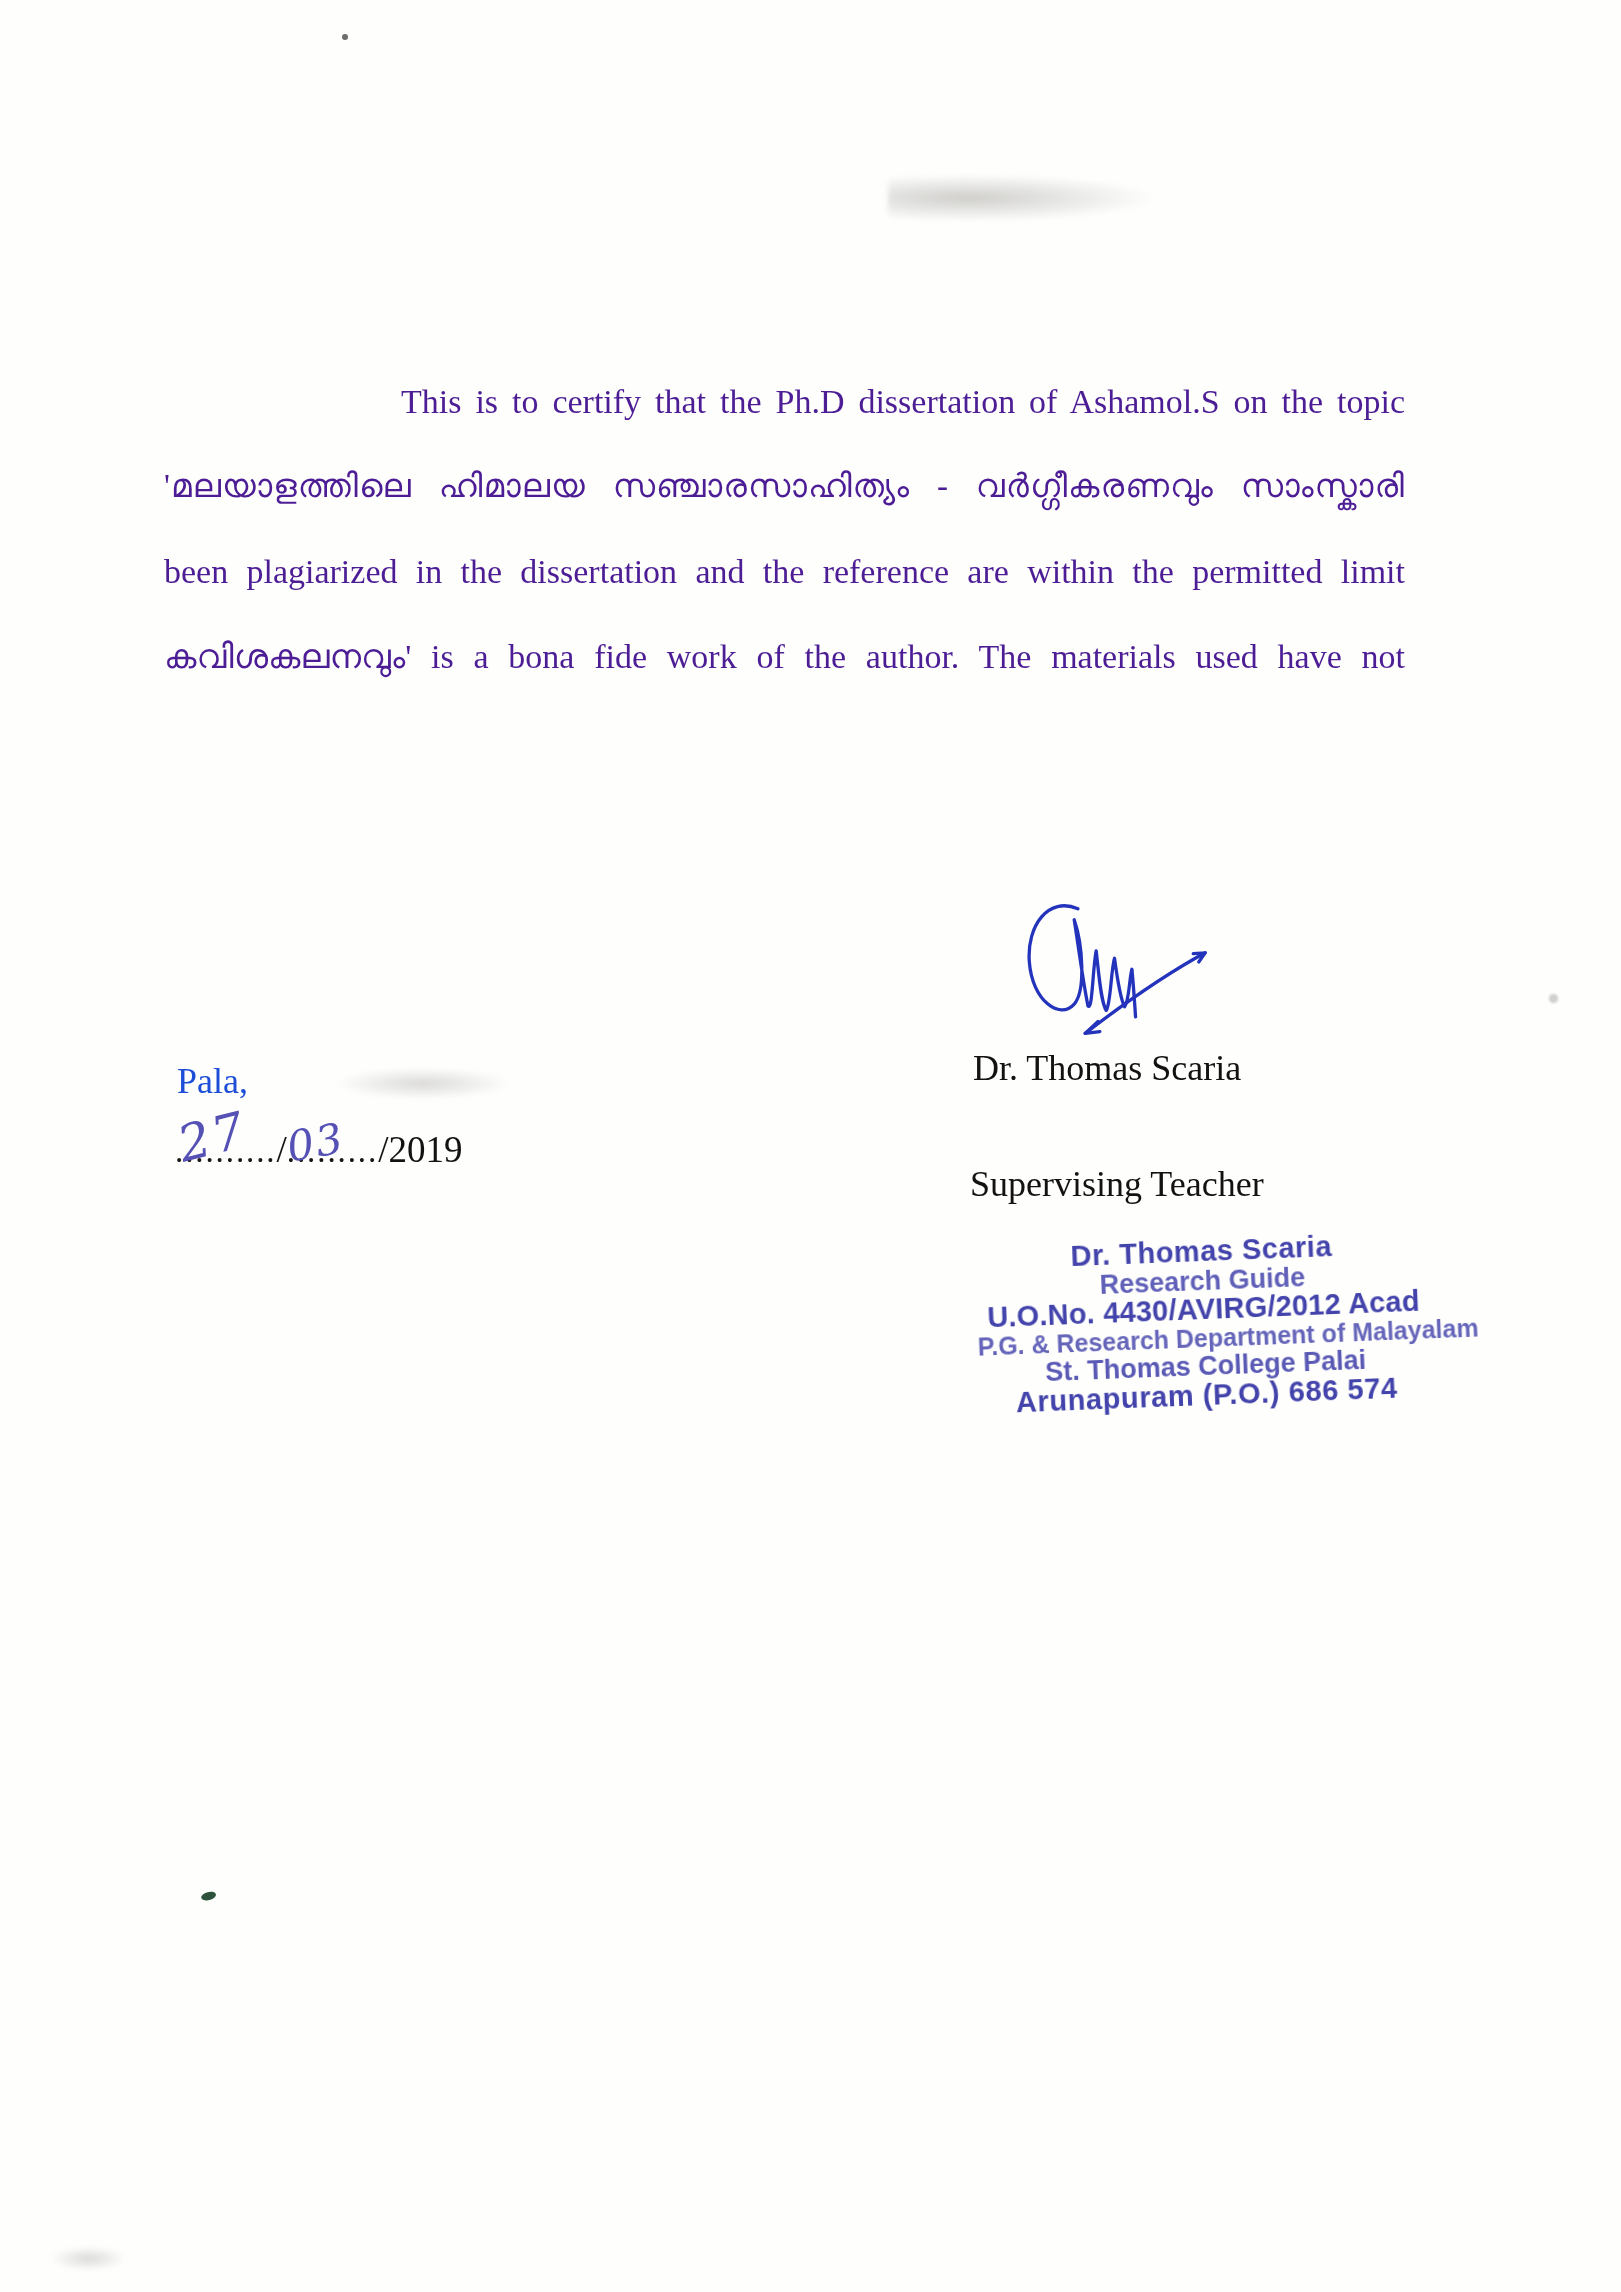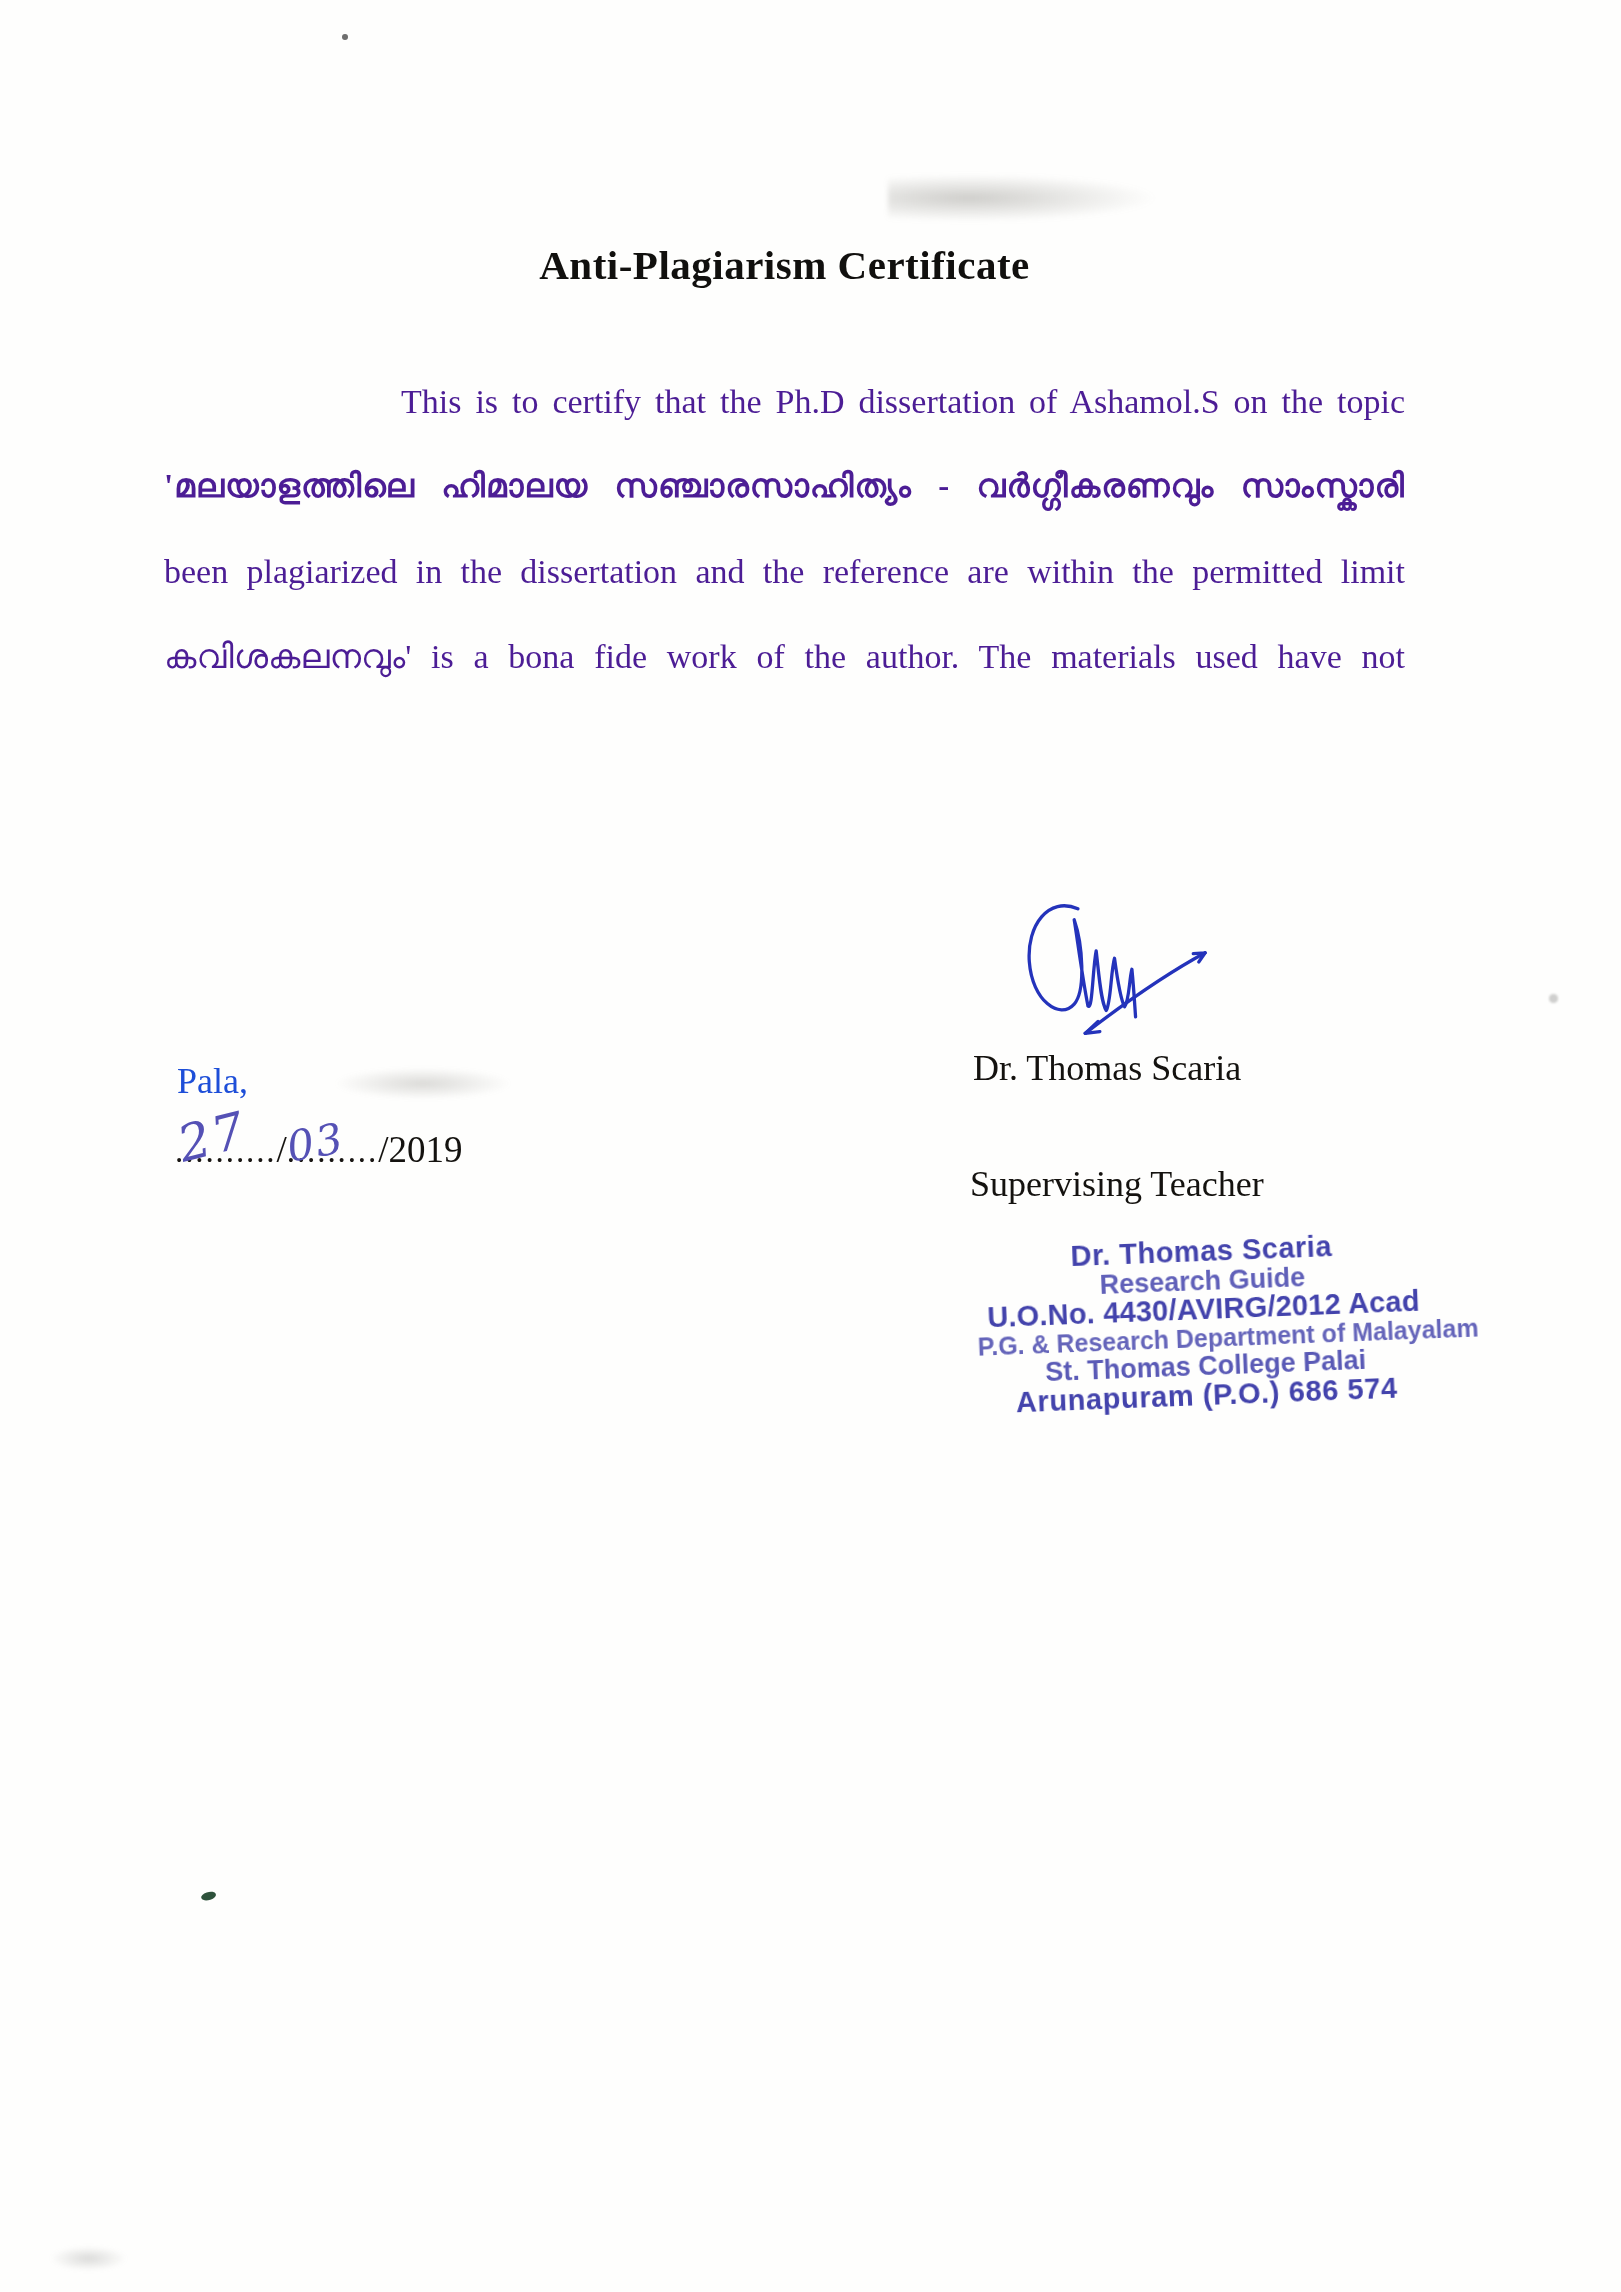--- a/index.html
+++ b/index.html
@@ -24,21 +24,21 @@
   }
   .body-line{
     width:1241px;
     text-align:justify;
     text-align-last:justify;
     white-space:normal;
     color:#4c1d95;
   }
   .body-line.first{text-indent:237px;}
   .body-line.last{text-align:left;text-align-last:left;}
-  .body-line.malayalam{font-weight:700;letter-spacing:1px;font-size:33px;}
+  .body-line.malayalam{font-weight:400;letter-spacing:1px;font-size:33px;}
 
   .place-label{
     position:absolute;left:177px;top:1060px;
     font-size:36px;color:#1d4ed8;
   }
   .date-line{
     position:absolute;left:175px;top:1128px;
     font-size:37px;color:#14120f;white-space:nowrap;
   }
   .date-line .dots{font-size:33px;letter-spacing:1.9px;color:#191613;}
@@ -117,21 +117,20 @@
   }
 </style>
 </head>
 <body>
 
 <div class="page">
 
   <div class="speck-top"></div>
   <div class="ghost-top-right"></div>
 
-  <div class="title">Anti-Plagiarism Certificate</div>
 
   <div class="body-para">
     <div class="body-line first">This is to certify that the Ph.D dissertation of Ashamol.S on the topic</div>
     <div class="body-line malayalam">'മലയാളത്തിലെ ഹിമാലയ സഞ്ചാരസാഹിത്യം - വർഗ്ഗീകരണവും സാംസ്കാരി</div>
     <div class="body-line">been plagiarized in the dissertation and the reference are within the permitted limit</div>
     <div class="body-line">കവിശകലനവും' is a bona fide work of the author. The materials used have not</div>
   </div>
 
   <div class="signature-wrap">
     <svg width="241" height="174" viewBox="0 0 260 190">

